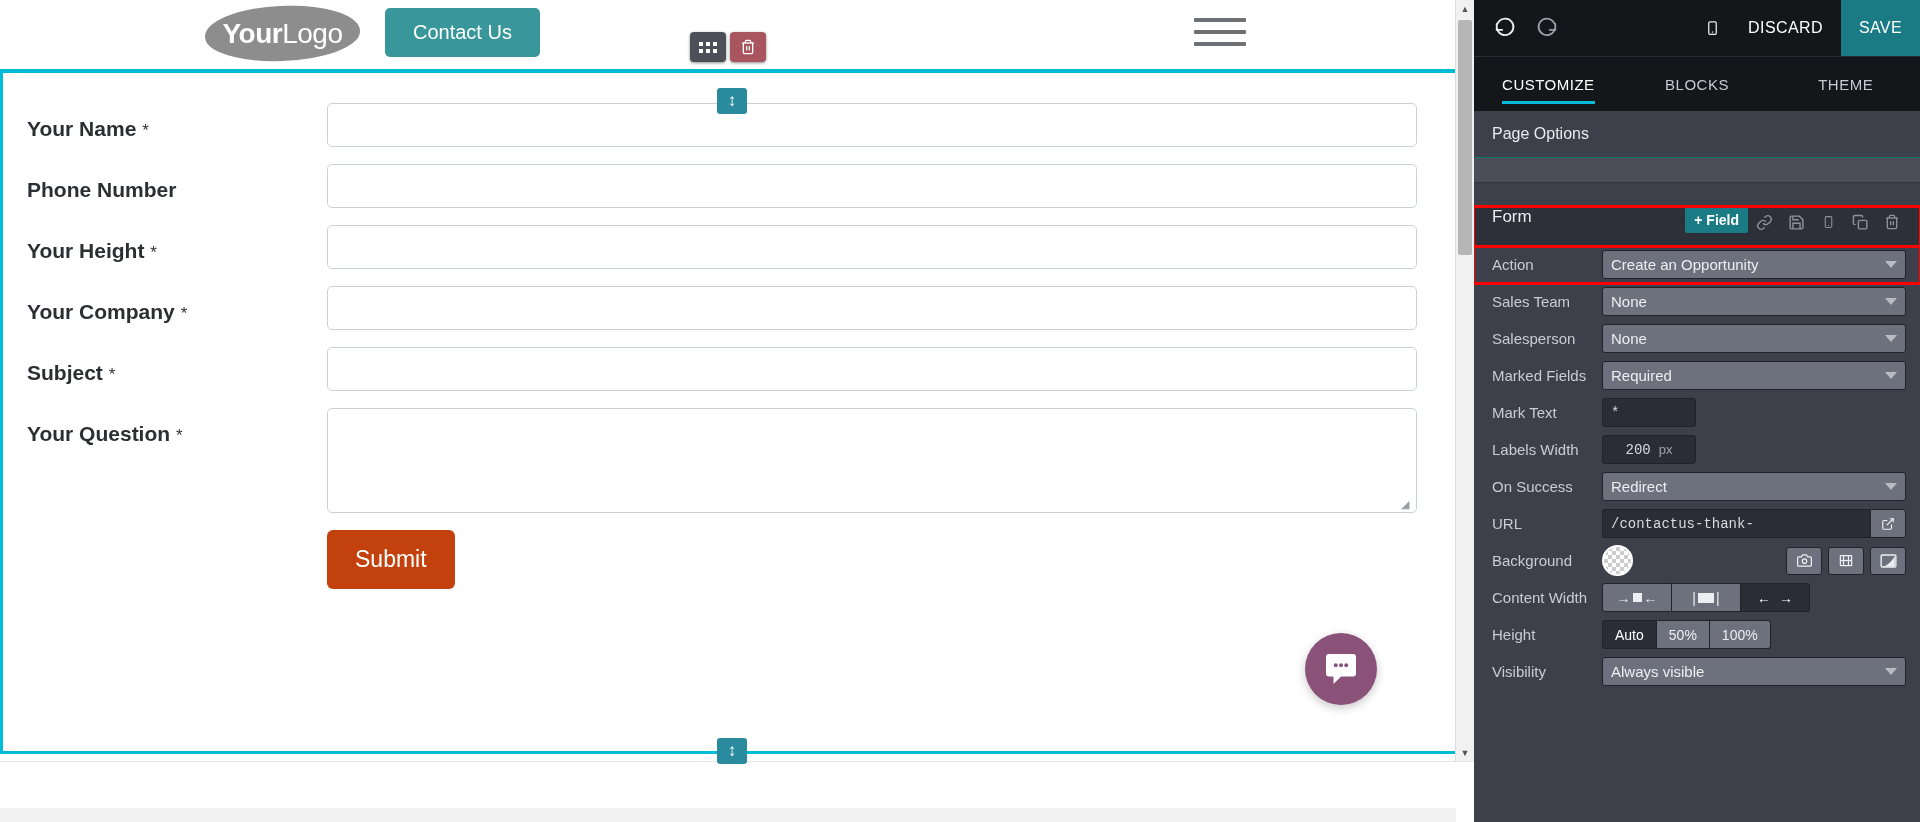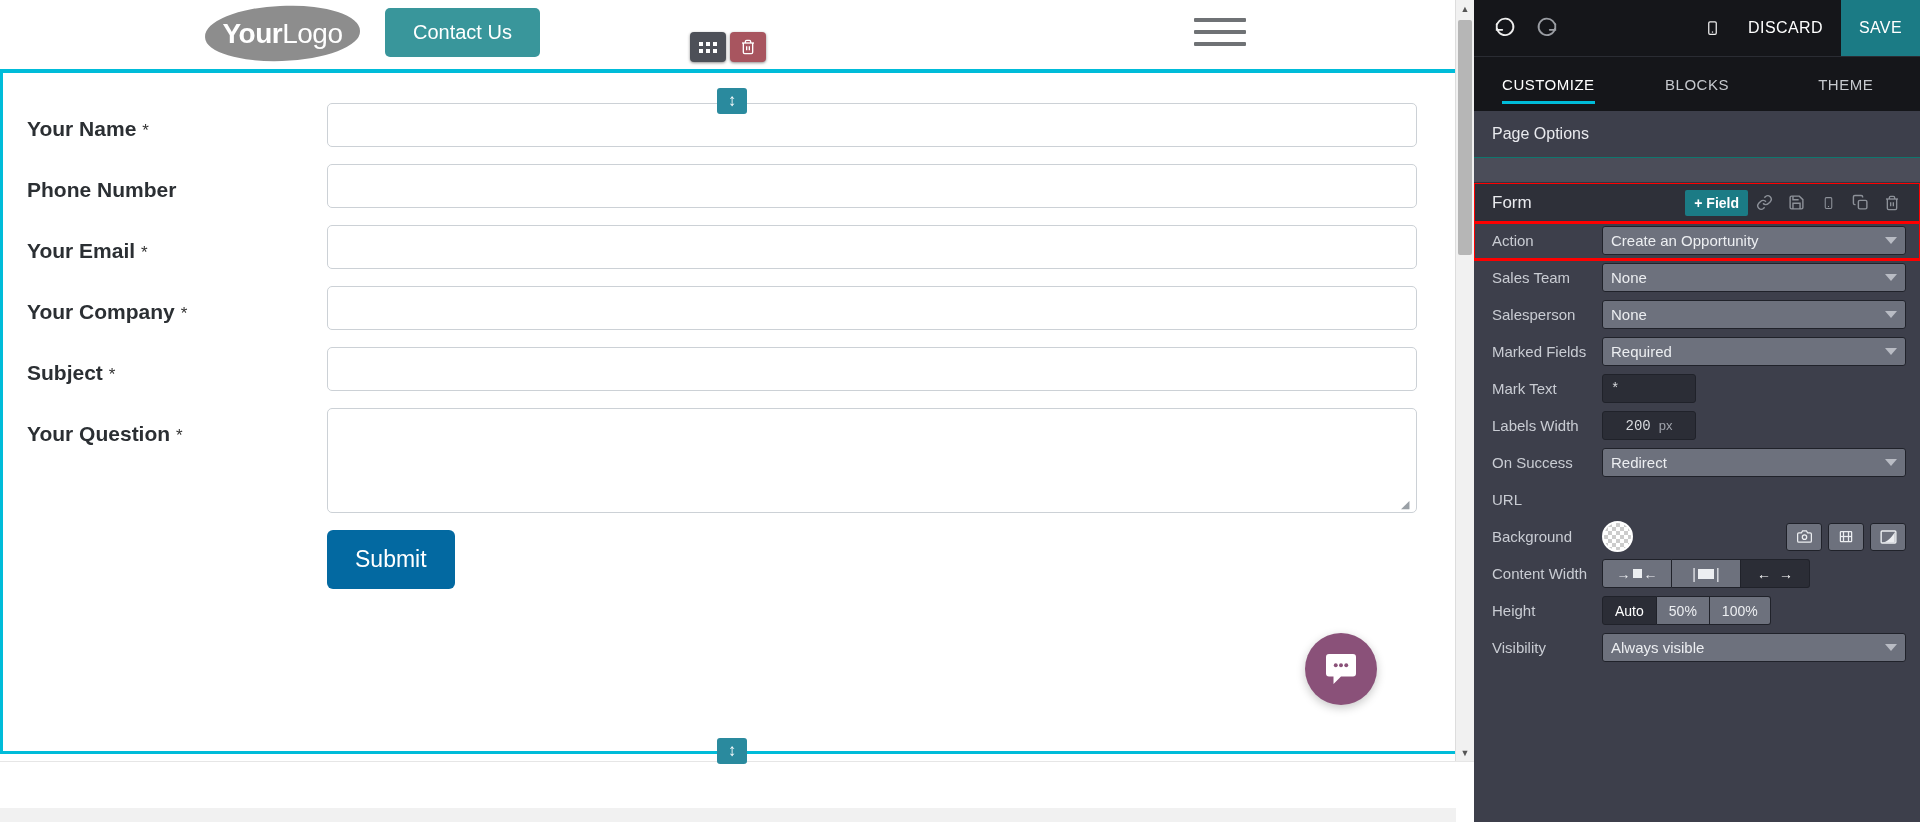--- a/index.html
+++ b/index.html
@@ -84,21 +84,21 @@
     flex:1;margin-right:44px;height:44px;border:1px solid #ccd1d6;border-radius:5px;background:#fff;
     box-sizing:border-box;
   }
   .form-textarea{
     flex:1;margin-right:44px;height:105px;border:1px solid #ccd1d6;border-radius:5px;background:#fff;
     box-sizing:border-box;position:relative;
   }
   .ta-grip{position:absolute;right:3px;bottom:2px;width:12px;height:12px;color:#9aa0a6;font-size:11px;line-height:12px;}
   .submit-wrap{padding-left:324px;margin-top:8px;}
   .submit-btn{
-    background:#0369a1;color:#fff;border:none;border-radius:6px;
+    background:#c2410c;color:#fff;border:none;border-radius:6px;
     font-size:23px;padding:16px 28px;cursor:pointer;font-family:"Liberation Sans",sans-serif;
   }
 
   .chat-bubble{
     position:absolute;left:1305px;top:633px;width:72px;height:72px;border-radius:50%;
     background:#8a5179;display:flex;align-items:center;justify-content:center;
     box-shadow:0 3px 10px rgba(0,0,0,.22);cursor:pointer;z-index:50;
   }
   .chat-bubble svg{width:36px;height:36px;}
 
@@ -149,22 +149,22 @@
 
   .ed-body{flex:1;overflow:hidden;background:#3d3f4b;}
   .ed-row{
     display:flex;align-items:center;height:37px;padding:0 14px 0 18px;color:#c9ccd3;font-size:15px;
   }
   .ed-row .lbl{width:110px;flex:0 0 110px;}
   .ed-row .ctl{flex:1;display:flex;align-items:center;}
 
   
   .form-hdr{
-    background:#2e3039;height:39px;display:flex;align-items:center;padding:0 12px 0 18px;
-    color:#e9eaee;font-size:17px;position:relative;
+    background:#2e3039;height:39px;display:flex;align-items:flex-start;padding:0 12px 0 18px;
+    color:#e9eaee;font-size:17px;position:relative;margin-top:24px;
   }
   .form-hdr .ttl{flex:1;}
   .addfield{
     background:#1b7b85;color:#fff;font-size:14px;font-weight:bold;padding:5px 9px;border-radius:2px;cursor:pointer;
   }
   .hdr-ico{width:32px;height:30px;display:flex;align-items:center;justify-content:center;color:#8d9199;cursor:pointer;}
   .hl-red{outline:3px solid #fe0000;outline-offset:-1px;}
 
   .sel{
     flex:1;background:#6d717d;border:1px solid #20222a;border-radius:3px;height:27px;
@@ -260,21 +260,21 @@
           <div class="form-label"><span>Your Name</span> <em>*</em></div>
           <div class="form-input"></div>
         </div>
 
         <div class="form-row">
           <div class="form-label"><span>Phone Number</span> <em></em></div>
           <div class="form-input"></div>
         </div>
 
         <div class="form-row">
-          <div class="form-label"><span>Your Email</span> <em>*</em></div>
+          <div class="form-label"><span>Your Height</span> <em>*</em></div>
           <div class="form-input"></div>
         </div>
 
         <div class="form-row">
           <div class="form-label"><span>Your Company</span> <em>*</em></div>
           <div class="form-input"></div>
         </div>
 
         <div class="form-row">
           <div class="form-label"><span>Subject</span> <em>*</em></div>
@@ -454,20 +454,32 @@
         <div class="ctl">
           <div class="sel">
             <span>Redirect</span>
             <i class="caret"></i>
           </div>
         </div>
       </div>
 
       <div class="ed-row">
         <div class="lbl">URL</div>
+        <div class="ctl">
+          <div class="url-wrap">
+            <div class="url-in">/contactus-thank-</div>
+            <div class="url-btn">
+              <svg width="14" height="14" viewBox="0 0 24 24" fill="none" stroke="#eceef1" stroke-width="2">
+                  <path d="M18 13v6a2 2 0 0 1-2 2H5a2 2 0 0 1-2-2V8a2 2 0 0 1 2-2h6"></path>
+                  <polyline points="15 3 21 3 21 9"></polyline>
+                  <line x1="10" y1="14" x2="21" y2="3"></line>
+                </svg>
+            </div>
+          </div>
+        </div>
       </div>
 
       <div class="ed-row">
         <div class="lbl">Background</div>
         <div class="ctl">
           <div class="swatch"></div>
           <div class="bg-icons">
             <div class="bg-ico">
               <svg width="17" height="15" viewBox="0 0 24 24" fill="none" stroke="#eceef1" stroke-width="2">
                   <path d="M23 19a2 2 0 0 1-2 2H3a2 2 0 0 1-2-2V8a2 2 0 0 1 2-2h4l2-3h6l2 3h4a2 2 0 0 1 2 2z"></path>

